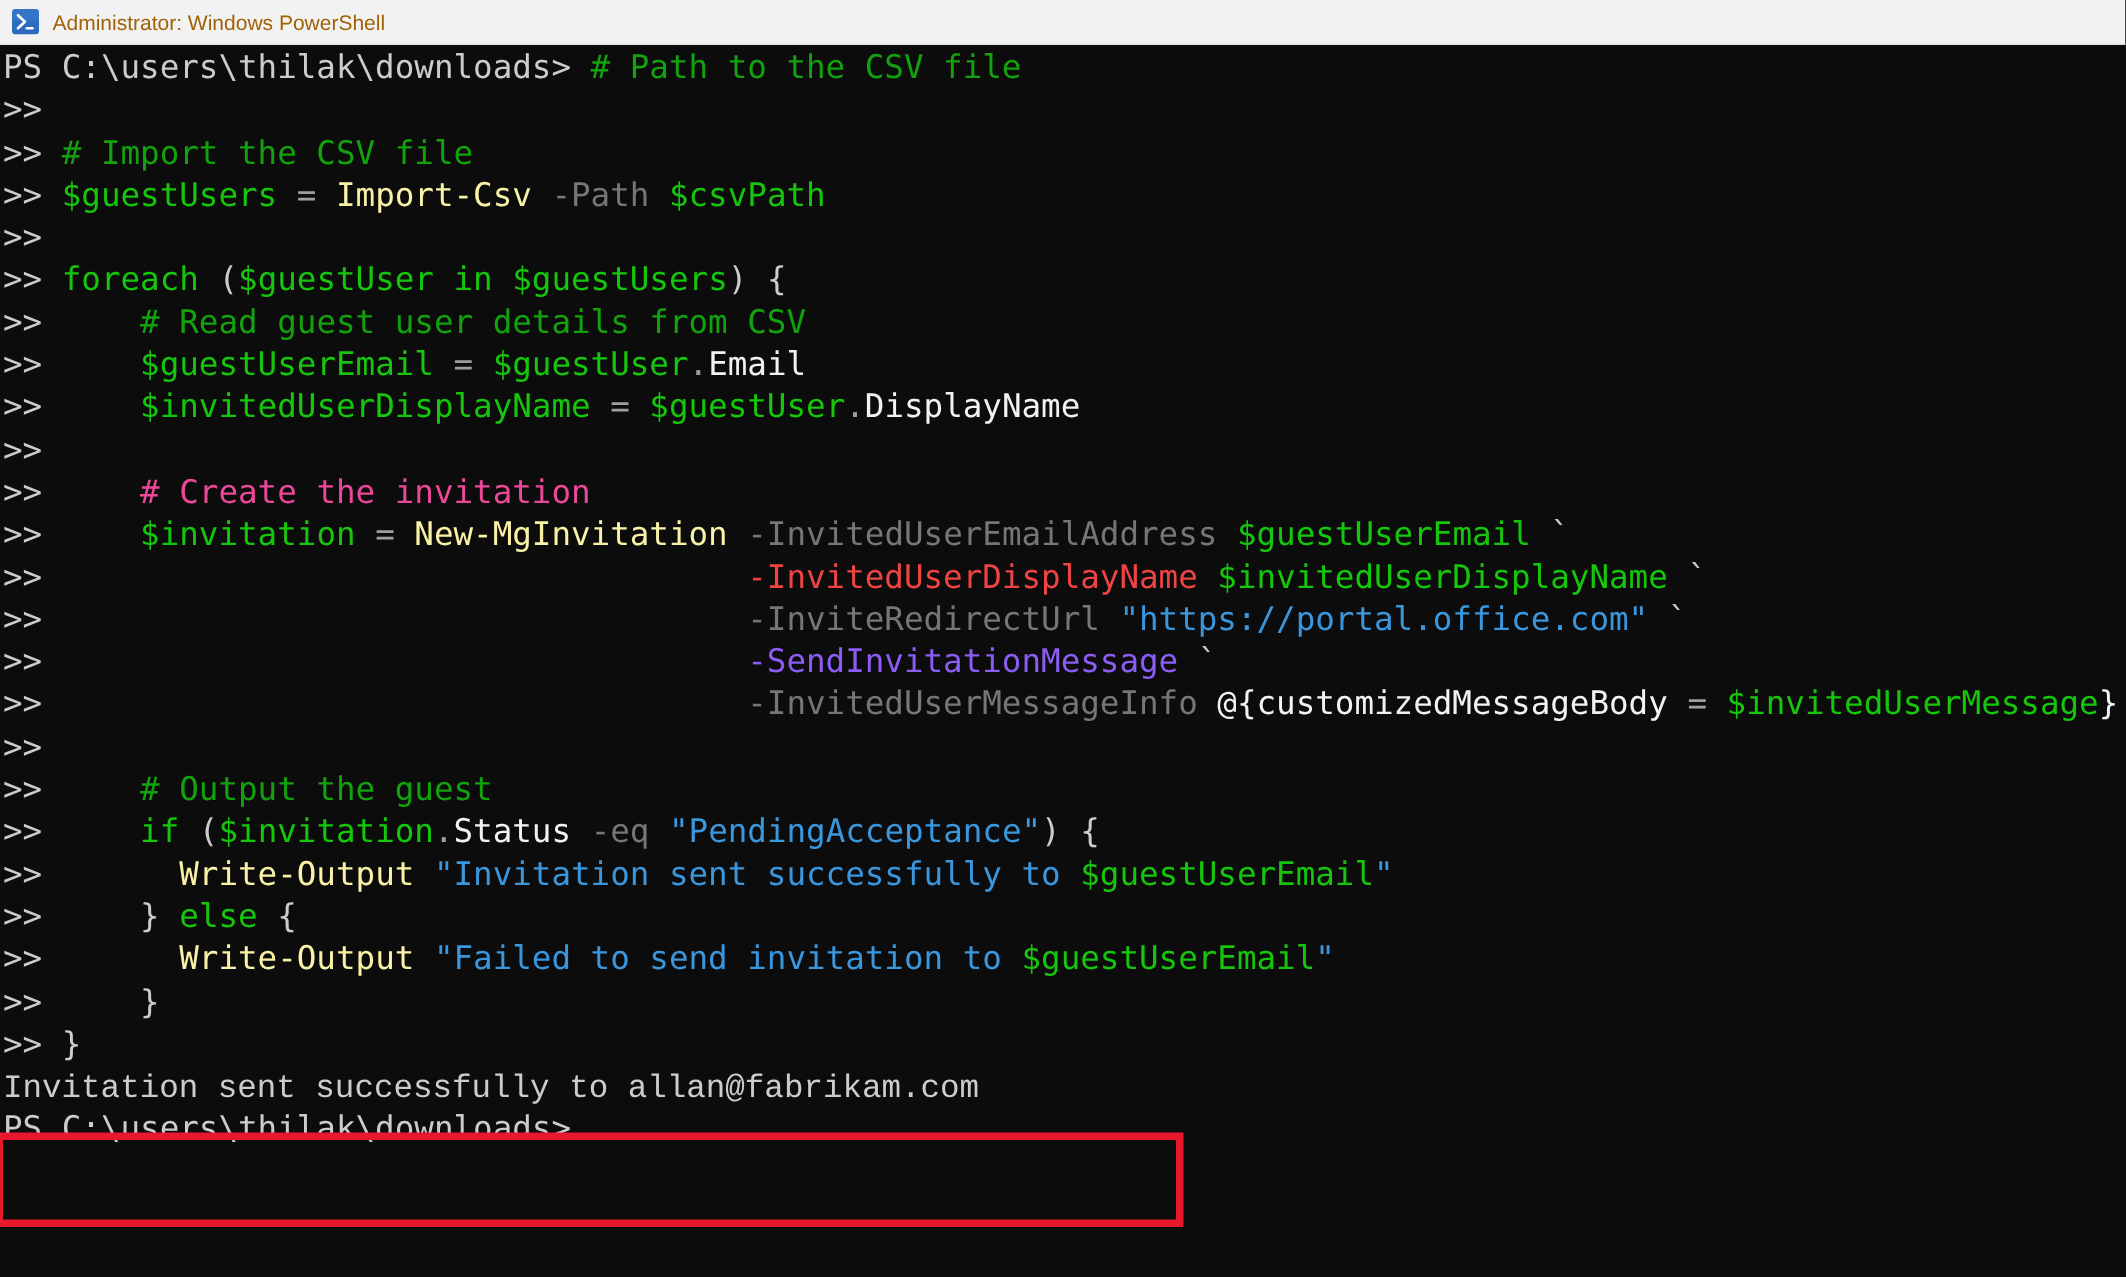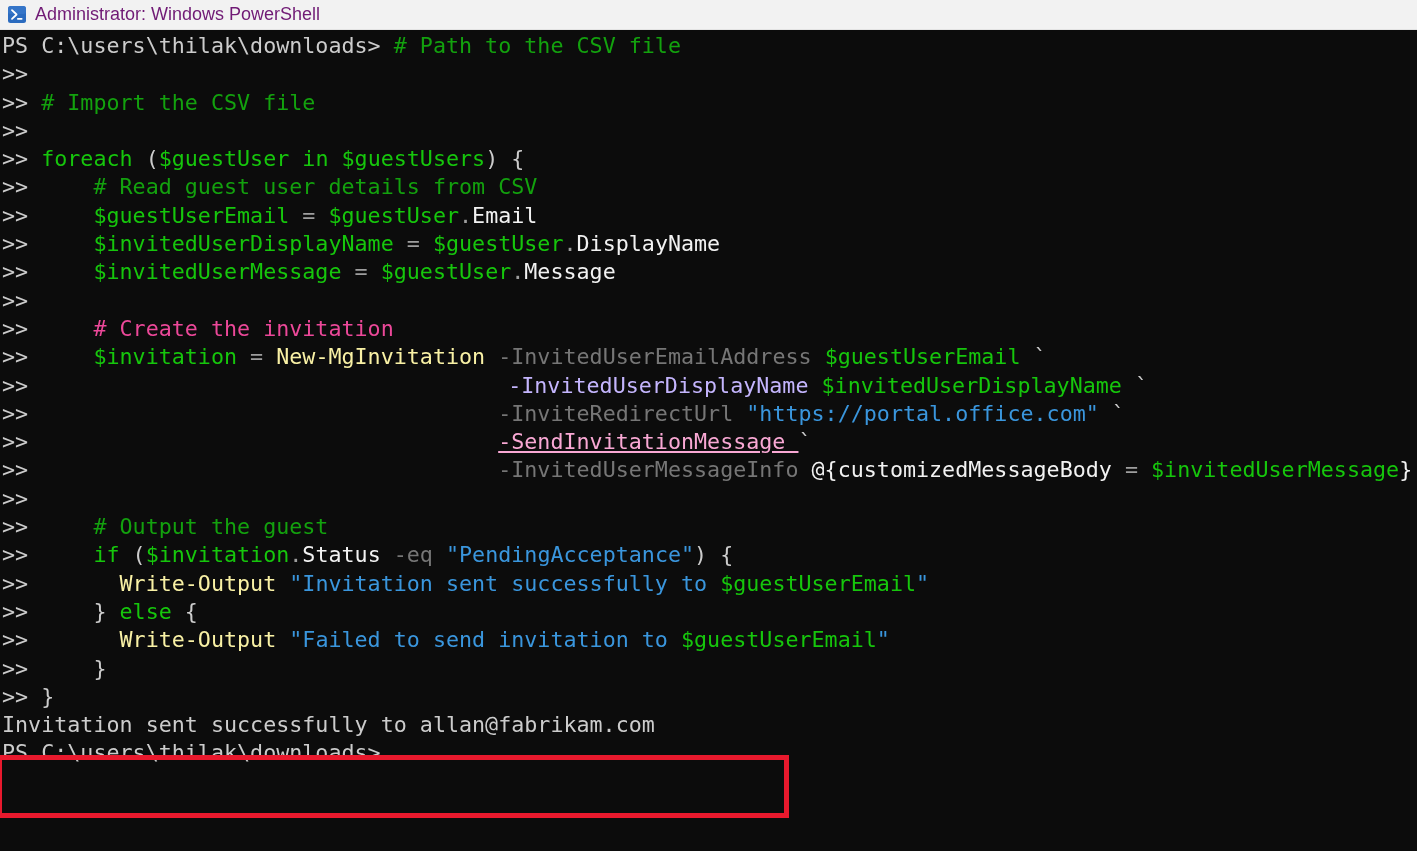--- a/index.html
+++ b/index.html
@@ -5,21 +5,21 @@
   html,body { margin:0; padding:0; }
   body {
     width:1417px; height:851px; overflow:hidden;
     background:#0c0c0c;
     font-family:"Liberation Sans", sans-serif;
   }
   .window { width:1417px; height:851px; display:flex; flex-direction:column; }
   .titlebar {
     height:29px; flex:0 0 29px; background:#f2f2f2;
     display:flex; align-items:center; gap:9px; padding-left:8px;
-    font-size:18px; color:#701a75;
+    font-size:14px; color:#a16207;
     border-bottom:1px solid #e3e3e3;
   }
   .ps-icon { width:18px; height:17px; display:inline-block; }
   .terminal {
     position:relative; flex:1; background:#0c0c0c;
     padding:2px 0 0 2px;
     font-family:"DejaVu Sans Mono", monospace;
     font-size:21.7px; line-height:28.3px;
     color:#cccccc;
     overflow:hidden;
@@ -47,39 +47,39 @@
       </svg>
     </span>
     <span>Administrator: Windows PowerShell</span>
   </div>
 
   <div class="terminal">
 
     <div class="term-line"><span style="color: rgb(204, 204, 204);">PS C:\users\thilak\downloads&gt; </span><span style="color: rgb(19, 161, 14);"># Path to the CSV file</span></div>
       <div class="term-line"><span style="color: rgb(204, 204, 204);">&gt;&gt;</span></div>
       <div class="term-line"><span style="color: rgb(204, 204, 204);">&gt;&gt; </span><span style="color: rgb(19, 161, 14);"># Import the CSV file</span></div>
+      <div class="term-line"><span style="color: rgb(204, 204, 204);">&gt;&gt; </span><span style="color: rgb(22, 198, 12);">$guestUsers </span><span style="color: rgb(158, 158, 158);">= </span><span style="color: rgb(249, 241, 165);">Import-Csv </span><span style="color: rgb(118, 118, 118);">-Path </span><span style="color: rgb(22, 198, 12);">$csvPath</span></div>
       <div class="term-line"><span style="color: rgb(204, 204, 204);">&gt;&gt;</span></div>
       <div class="term-line"><span style="color: rgb(204, 204, 204);">&gt;&gt; </span><span style="color: rgb(22, 198, 12);">foreach </span><span style="color: rgb(204, 204, 204);">(</span><span style="color: rgb(22, 198, 12);">$guestUser </span><span style="color: rgb(22, 198, 12);">in </span><span style="color: rgb(22, 198, 12);">$guestUsers</span><span style="color: rgb(204, 204, 204);">) {</span></div>
       <div class="term-line"><span style="color: rgb(204, 204, 204);">&gt;&gt;     </span><span style="color: rgb(19, 161, 14);"># Read guest user details from CSV</span></div>
       <div class="term-line"><span style="color: rgb(204, 204, 204);">&gt;&gt;     </span><span style="color: rgb(22, 198, 12);">$guestUserEmail </span><span style="color: rgb(158, 158, 158);">= </span><span style="color: rgb(22, 198, 12);">$guestUser</span><span style="color: rgb(158, 158, 158);">.</span><span style="color: rgb(242, 242, 242); text-align: right;">Email</span></div>
       <div class="term-line"><span style="color: rgb(204, 204, 204);">&gt;&gt;     </span><span style="color: rgb(22, 198, 12);">$invitedUserDisplayName </span><span style="color: rgb(158, 158, 158);">= </span><span style="color: rgb(22, 198, 12);">$guestUser</span><span style="color: rgb(158, 158, 158);">.</span><span style="color: rgb(242, 242, 242);">DisplayName</span></div>
-      <div class="term-line"><span style="color: rgb(204, 204, 204);">&gt;&gt;     </span><span style="color: rgb(22, 198, 12);">$invitedUserMessage </span><span style="color: rgb(158, 158, 158);">= </span><span style="color: rgb(22, 198, 12);">$guestUser</span><span style="color: rgb(158, 158, 158);">.</span><span style="color: rgb(242, 242, 242);">Message</span></div>
       <div class="term-line"><span style="color: rgb(204, 204, 204);">&gt;&gt;</span></div>
       <div class="term-line"><span style="color: rgb(204, 204, 204);">&gt;&gt;     </span><span style="color: #ec4899;"># Create the invitation</span></div>
       <div class="term-line"><span style="color: rgb(204, 204, 204);">&gt;&gt;     </span><span style="color: rgb(22, 198, 12);">$invitation </span><span style="color: rgb(158, 158, 158);">= </span><span style="color: rgb(249, 241, 165);">New-MgInvitation </span><span style="color: rgb(118, 118, 118);">-InvitedUserEmailAddress </span><span style="color: rgb(22, 198, 12);">$guestUserEmail </span><span style="color: rgb(204, 204, 204);">`</span></div>
-      <div class="term-line"><span style="color: rgb(204, 204, 204);">&gt;&gt;                                    </span><span style="color: #c4b5fd; margin-left: 10px;">-InvitedUserDisplayName </span><span style="color: rgb(22, 198, 12);">$invitedUserDisplayName </span><span style="color: rgb(204, 204, 204);">`</span></div>
+      <div class="term-line"><span style="color: rgb(204, 204, 204);">&gt;&gt;                                    </span><span style="color: #ef4444;">-InvitedUserDisplayName </span><span style="color: rgb(22, 198, 12);">$invitedUserDisplayName </span><span style="color: rgb(204, 204, 204);">`</span></div>
       <div class="term-line"><span style="color: rgb(204, 204, 204);">&gt;&gt;                                    </span><span style="color: rgb(118, 118, 118);">-InviteRedirectUrl </span><span style="color: rgb(58, 150, 221);">"https://portal.office.com"</span><span style="color: rgb(204, 204, 204);"> `</span></div>
-      <div class="term-line"><span style="color: rgb(204, 204, 204);">&gt;&gt;                                    </span><span style="color: #f9a8d4; text-decoration: underline;">-SendInvitationMessage </span><span style="color: rgb(204, 204, 204);">`</span></div>
+      <div class="term-line"><span style="color: rgb(204, 204, 204);">&gt;&gt;                                    </span><span style="color: #8b5cf6;">-SendInvitationMessage </span><span style="color: rgb(204, 204, 204);">`</span></div>
       <div class="term-line"><span style="color: rgb(204, 204, 204);">&gt;&gt;                                    </span><span style="color: rgb(118, 118, 118);">-InvitedUserMessageInfo </span><span style="color: rgb(242, 242, 242);">@{customizedMessageBody </span><span style="color: rgb(158, 158, 158);">= </span><span style="color: rgb(22, 198, 12);">$invitedUserMessage</span><span style="color: rgb(242, 242, 242);">}</span></div>
       <div class="term-line"><span style="color: rgb(204, 204, 204);">&gt;&gt;</span></div>
       <div class="term-line"><span style="color: rgb(204, 204, 204);">&gt;&gt;     </span><span style="color: rgb(19, 161, 14);"># Output the guest</span></div>
       <div class="term-line"><span style="color: rgb(204, 204, 204);">&gt;&gt;     </span><span style="color: rgb(22, 198, 12);">if </span><span style="color: rgb(204, 204, 204);">(</span><span style="color: rgb(22, 198, 12);">$invitation</span><span style="color: rgb(158, 158, 158);">.</span><span style="color: rgb(242, 242, 242);">Status </span><span style="color: rgb(118, 118, 118);">-eq </span><span style="color: rgb(58, 150, 221);">"PendingAcceptance"</span><span style="color: rgb(204, 204, 204);">) {</span></div>
       <div class="term-line"><span style="color: rgb(204, 204, 204);">&gt;&gt;       </span><span style="color: rgb(249, 241, 165);">Write-Output </span><span style="color: rgb(58, 150, 221);">"Invitation sent successfully to </span><span style="color: rgb(22, 198, 12);">$guestUserEmail</span><span style="color: rgb(58, 150, 221);">"</span></div>
       <div class="term-line"><span style="color: rgb(204, 204, 204);">&gt;&gt;     </span><span style="color: rgb(204, 204, 204);">} </span><span style="color: rgb(22, 198, 12); text-align: right;">else </span><span style="color: rgb(204, 204, 204);">{</span></div>
       <div class="term-line"><span style="color: rgb(204, 204, 204);">&gt;&gt;       </span><span style="color: rgb(249, 241, 165);">Write-Output </span><span style="color: rgb(58, 150, 221);">"Failed to send invitation to </span><span style="color: rgb(22, 198, 12);">$guestUserEmail</span><span style="color: rgb(58, 150, 221);">"</span></div>
       <div class="term-line"><span style="color: rgb(204, 204, 204);">&gt;&gt;     }</span></div>
       <div class="term-line"><span style="color: rgb(204, 204, 204);">&gt;&gt; }</span></div>
-      <div class="term-line"><span style="color: rgb(204, 204, 204);">Invitation sent successfully to allan@fabrikam.com</span></div>
+      <div class="term-line"><span style="color: rgb(204, 204, 204); font-family: Liberation Mono, monospace;">Invitation sent successfully to allan@fabrikam.com</span></div>
       <div class="term-line"><span style="color: rgb(204, 204, 204);">PS C:\users\thilak\downloads&gt;</span></div>
       <div class="highlight-box" style="border-color: rgb(232, 25, 45);"></div>
   </div>
 
 </div>
 
 </body></html>

